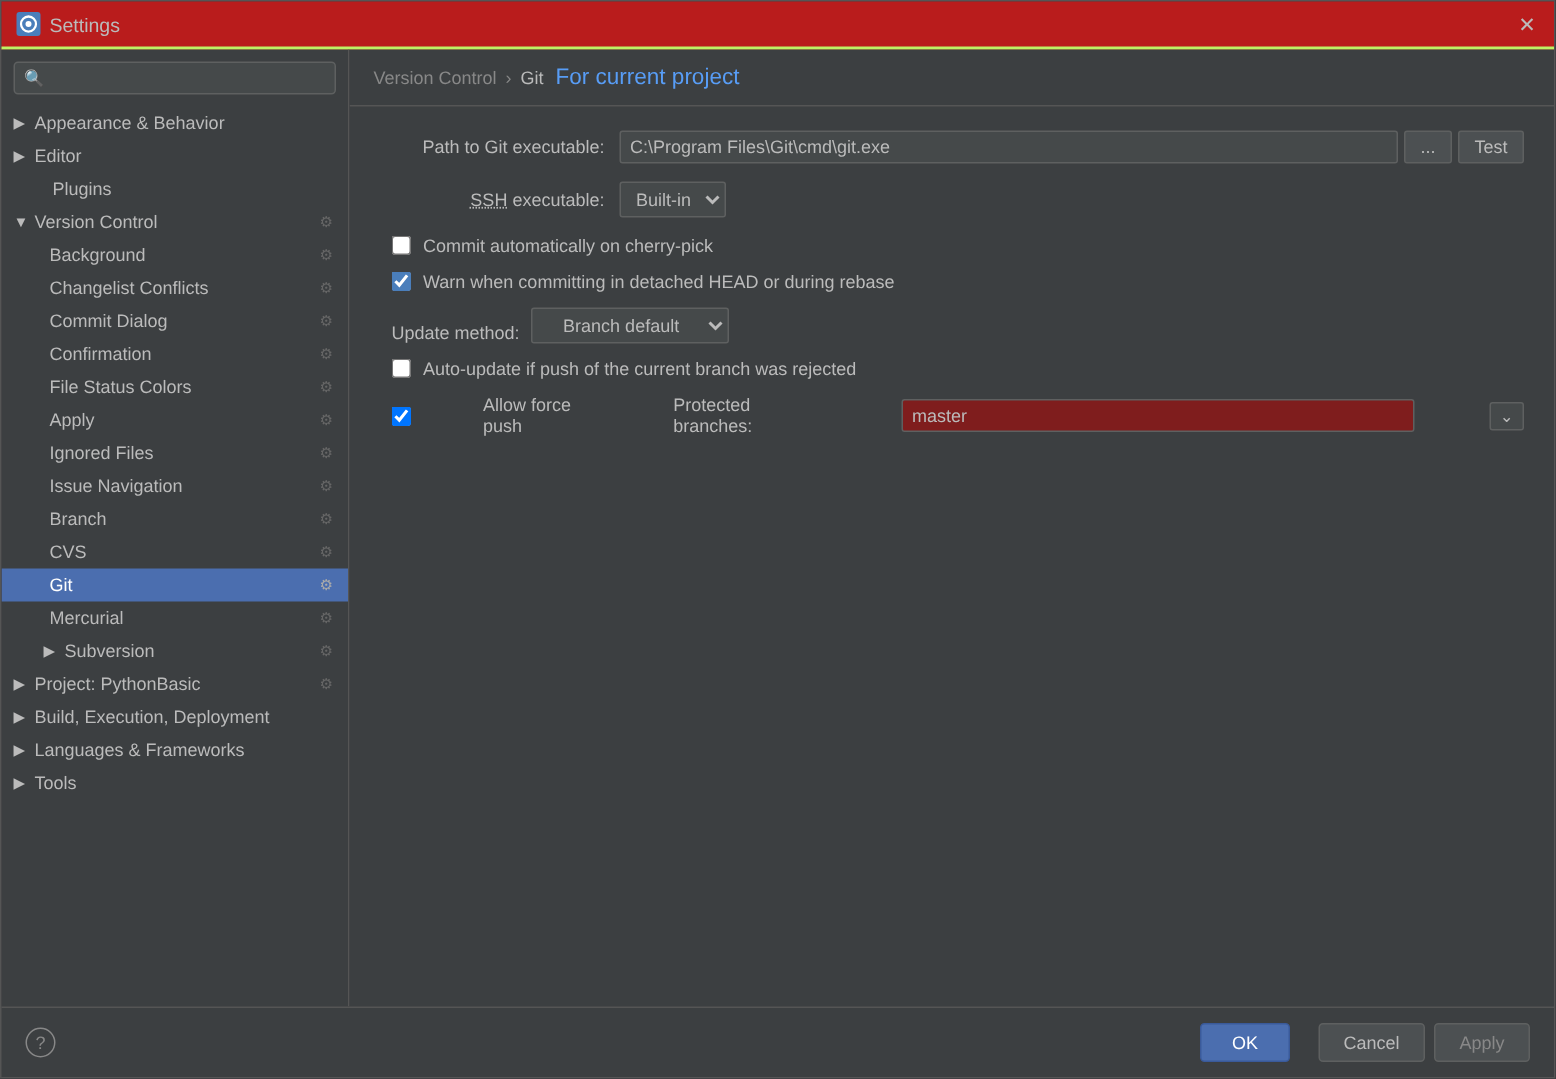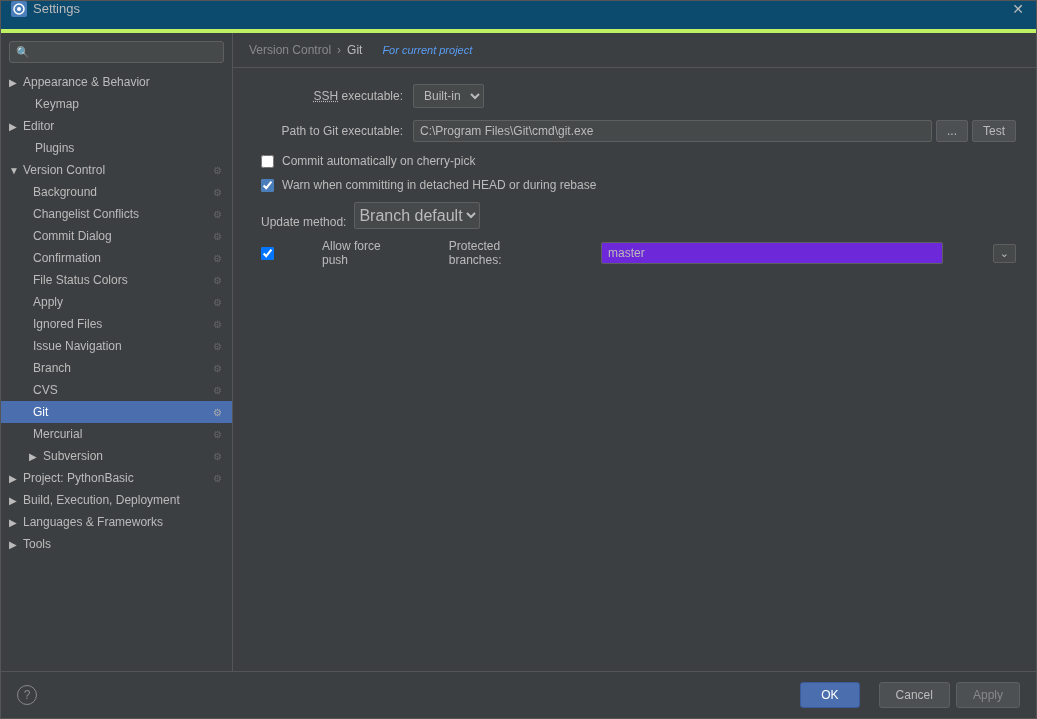--- a/index.html
+++ b/index.html
@@ -14,26 +14,26 @@
     }
     .window {
       width: 1037px;
       height: 719px;
       background: #3c3f41;
       border: 1px solid #555;
       display: flex;
       flex-direction: column;
     }
     .title-bar {
-      background: #0c4a6e;
+      background: #b91c1c;
       height: 32px;
       display: flex;
-      align-items: flex-start;
+      align-items: center;
       padding: 0 10px;
-      border-bottom: 4px solid #bef264;
+      border-bottom: 2px solid #bef264;
       flex-shrink: 0;
     }
     .title-bar-icon {
       width: 16px;
       height: 16px;
       margin-right: 6px;
       background: #4a7ebb;
       border-radius: 2px;
       display: flex;
       align-items: center;
@@ -118,21 +118,21 @@
       padding: 10px 16px;
       display: flex;
       align-items: center;
       color: #888;
       font-size: 12px;
       border-bottom: 1px solid #555;
       flex-shrink: 0;
     }
     .breadcrumb .sep { margin: 0 6px; }
     .breadcrumb .current { color: #bbbbbb; }
-    .breadcrumb .link { color: #589df6; text-decoration: none; font-size: 11px; margin-left: 20px; font-style: italic; }
+    .breadcrumb .link { color: #589df6; text-decoration: none; font-size: 15px; margin-left: 8px; }
     .panel-body {
       flex: 1;
       padding: 16px 20px;
       overflow-y: auto;
     }
     .form-row {
       display: flex;
       align-items: center;
       margin-bottom: 12px;
     }
@@ -168,56 +168,56 @@
       background: #45494a;
       border: 1px solid #5e6060;
       color: #bbbbbb;
       padding: 3px 6px;
       font-size: 12px;
       border-radius: 2px;
       outline: none;
     }
     .checkbox-row {
       display: flex;
+      align-items: flex-start;
+      margin-bottom: 10px;
+      padding-left: 8px;
+    }
+    .checkbox-row input[type="checkbox"] {
+      margin-right: 8px;
+      cursor: pointer;
+      accent-color: #4a7ebb;
+    }
+    .checkbox-label { color: #bbbbbb; font-size: 12px; }
+    .update-row {
+      display: flex;
       align-items: flex-end;
       margin-bottom: 10px;
       padding-left: 8px;
     }
-    .checkbox-row input[type="checkbox"] {
-      margin-right: 8px;
-      cursor: pointer;
-      accent-color: #4a7ebb;
-    }
-    .checkbox-label { color: #bbbbbb; font-size: 12px; }
-    .update-row {
-      display: flex;
-      align-items: flex-end;
-      margin-bottom: 10px;
-      padding-left: 8px;
-    }
     .update-label { color: #bbbbbb; font-size: 12px; margin-right: 8px; }
     .update-select {
       background: #45494a;
       border: 1px solid #5e6060;
       color: #bbbbbb;
-      padding: 3px 0;
-      font-size: 16px;
+      padding: 3px 16px;
+      font-size: 12px;
       border-radius: 2px;
       outline: none;
     }
     .force-push-row {
       display: flex;
       align-items: center;
       margin-bottom: 10px;
       padding-left: 8px;
       gap: 48px;
     }
     .protected-label { color: #bbbbbb; font-size: 12px; margin-right: 8px; }
     .protected-input {
-      background: #6d28d9;
+      background: #7f1d1d;
       border: 1px solid #5e6060;
       color: #bbbbbb;
       padding: 3px 6px;
       font-size: 12px;
       border-radius: 2px;
       outline: none;
       width: 380px;
     }
     .protected-expand {
       background: #45494a;
@@ -311,24 +311,20 @@
         <input type="text" style="">
       </div>
 
       <div class="nav-tree">
 
         <div class="nav-item parent">
           <span class="expand-icon">▶</span>
           <span>Appearance &amp; Behavior</span>
         </div>
 
-        <div class="nav-item" style="padding-left:20px;">
-          <span class="expand-icon"></span>
-          <span>Keymap</span>
-        </div>
 
         <div class="nav-item parent">
           <span class="expand-icon">▶</span>
           <span>Editor</span>
         </div>
 
         <div class="nav-item" style="padding-left:20px;">
           <span class="expand-icon"></span>
           <span>Plugins</span>
         </div>
@@ -419,56 +415,60 @@
     <div class="right-panel">
 
       <div class="breadcrumb">
         <span>Version Control</span>
         <span class="sep">›</span>
         <span class="current">Git</span>
         <a class="link">For current project</a>
       </div>
 
       <div class="panel-body">
+
+        <div class="form-row">
+          <label class="form-label">Path to Git executable:</label>
+          <input class="form-input" type="text" value="C:\Program Files\Git\cmd\git.exe" style="">
+          <button class="browse-btn">...</button>
+          <button class="test-btn">Test</button>
+        </div>
 
         <div class="form-row">
           <label class="form-label">
             <span class="underline-abbr">SSH</span>
             <span> executable:</span>
           </label>
           <select class="ssh-select">
             <option>Built-in</option>
           </select>
         </div>
 
-        <div class="form-row">
-          <label class="form-label">Path to Git executable:</label>
-          <input class="form-input" type="text" value="C:\Program Files\Git\cmd\git.exe" style="">
-          <button class="browse-btn">...</button>
-          <button class="test-btn">Test</button>
-        </div>
-
         <div class="checkbox-row">
           <input type="checkbox" id="cb1" style="">
           <label class="checkbox-label" for="cb1">Commit automatically on cherry-pick</label>
         </div>
 
 
         <div class="checkbox-row">
           <input type="checkbox" id="cb3" checked="" style="">
           <label class="checkbox-label" for="cb3">Warn when committing in detached HEAD or during rebase</label>
         </div>
 
         <div class="update-row">
           <span class="update-label">Update method:</span>
           <select class="update-select">
             <option>Branch default</option>
           </select>
         </div>
 
+        <div class="checkbox-row">
+          <input type="checkbox" id="cb4" style="">
+          <label class="checkbox-label" for="cb4">Auto-update if push of the current branch was rejected</label>
+        </div>
 
         <div class="force-push-row">
           <input type="checkbox" id="cb5" checked="" style="">
           <label class="checkbox-label" for="cb5">Allow force push</label>
           <span class="protected-label">Protected branches:</span>
           <input class="protected-input" type="text" value="master" style="">
           <button class="protected-expand">⌄</button>
         </div>
       </div>
     </div>

